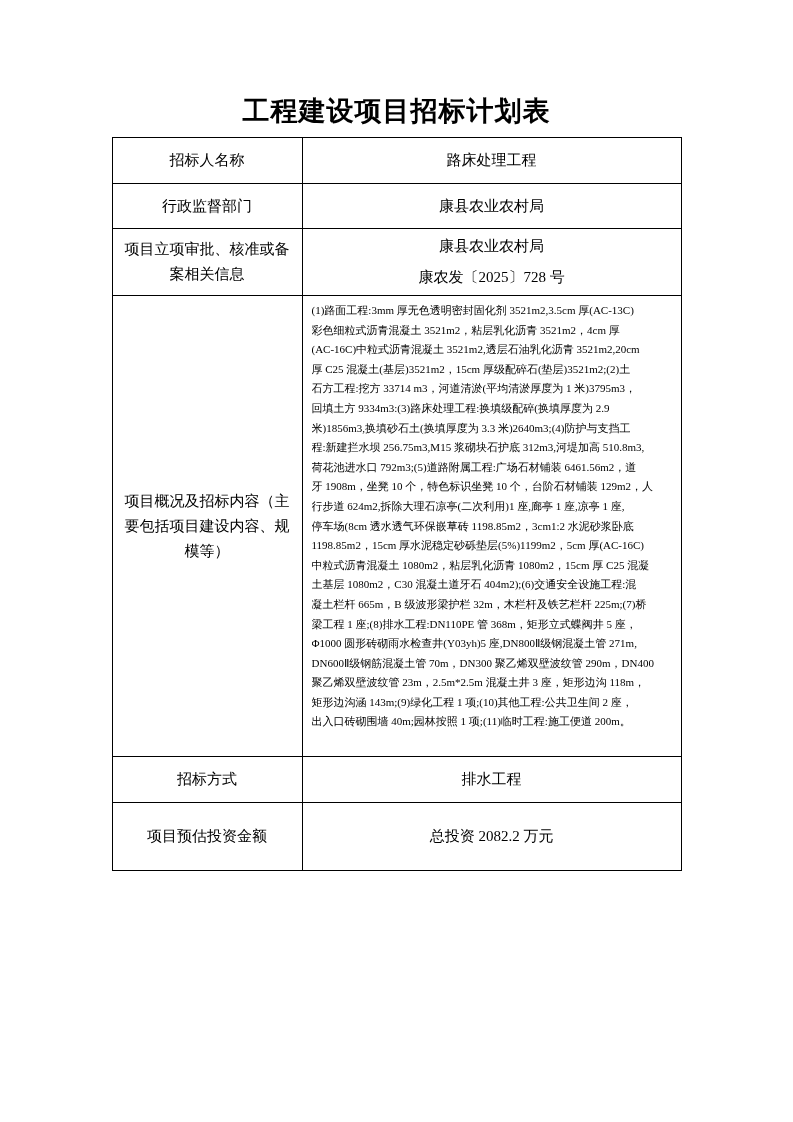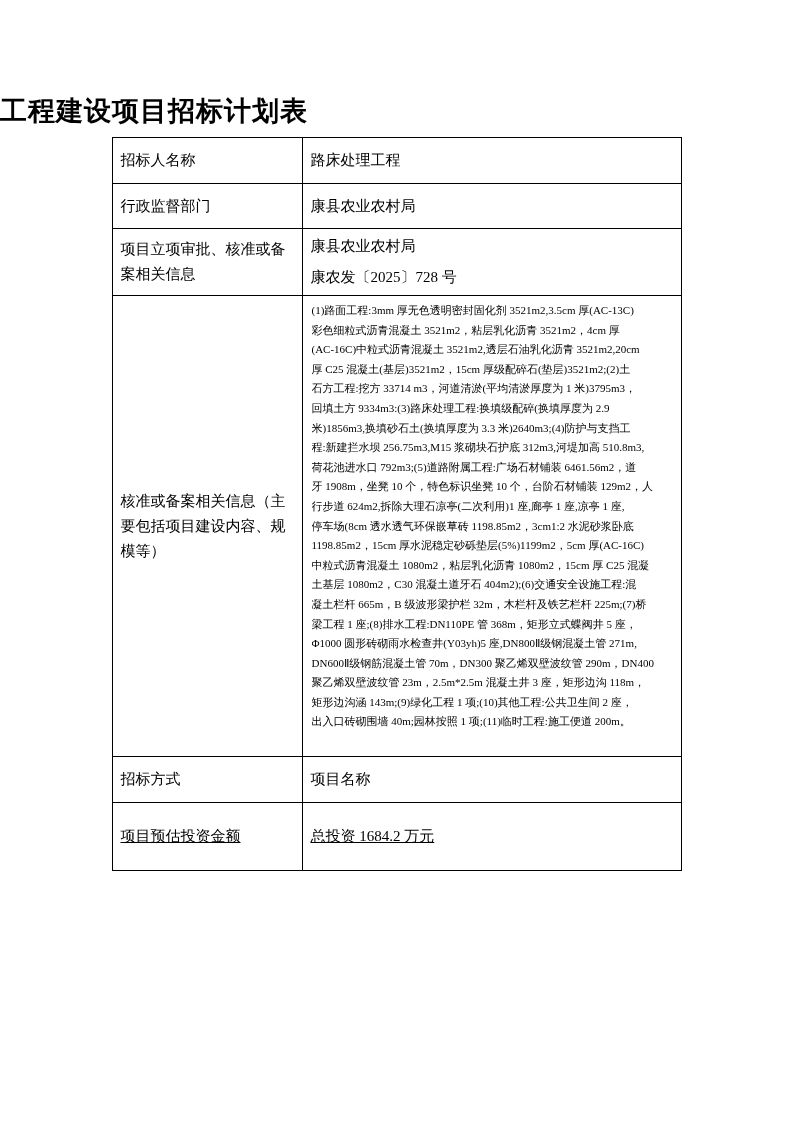--- a/index.html
+++ b/index.html
@@ -6,49 +6,49 @@
   html, body {
     width: 793px; height: 1122px;
     background: #ffffff;
     color: #000000;
     font-family: "Liberation Serif", serif;
     overflow: hidden;
   }
   .page { width: 793px; height: 1122px; position: relative; }
   .doc-title {
     padding-top: 96px;
-    text-align: left;
+    text-align: center;
     font-family: "Liberation Sans", sans-serif;
     font-weight: 700;
     font-size: 27px;
     line-height: 31px;
     letter-spacing: 1px;
   }
   table.plan-table {
     width: 569px;
     margin: 10px auto 0 auto;
     border-collapse: collapse;
     table-layout: fixed;
   }
   col.c-label { width: 190px; }
   col.c-value { width: 379px; }
   td {
     border: 1.5px solid #000000;
     font-size: 15px;
-    text-align: left;
+    text-align: center;
     vertical-align: middle;
     padding: 2px 8px;
     line-height: 25px;
   }
   tr.h46  { height: 46px; }
   tr.h48  { height: 48px; }
   tr.h45  { height: 45px; padding-left: 32px; }
   tr.h64  { height: 64px; }
   tr.h461 { height: 461px; }
-  tr.h53  { height: 68px; text-decoration: underline; }
+  tr.h53  { height: 68px; }
   tr.h49  { height: 49px; }
   td.value-multi { white-space: pre-line; line-height: 31px; }
   td.value-long {
     vertical-align: top;
     text-align: left;
     padding: 5px 8px 4px 9px;
   }
   .long-text {
     white-space: pre-wrap;
     overflow-wrap: anywhere;
@@ -79,21 +79,21 @@
       <tr class="h45">
         <td class="label">行政监督部门</td>
         <td class="value">康县农业农村局</td>
       </tr>
       <tr class="h64">
         <td class="label">项目立项审批、核准或备案相关信息</td>
         <td class="value value-multi">康县农业农村局
 康农发〔2025〕728 号</td>
       </tr>
       <tr class="h461">
-        <td class="label">核准或备案相关信息（主要包括项目建设内容、规模等）</td>
+        <td class="label">项目概况及招标内容（主要包括项目建设内容、规模等）</td>
         <td class="value value-long">
           <div class="long-text">(1)路面工程:3mm 厚无色透明密封固化剂 3521m2,3.5cm 厚(AC-13C)
 彩色细粒式沥青混凝土 3521m2，粘层乳化沥青 3521m2，4cm 厚
 (AC-16C)中粒式沥青混凝土 3521m2,透层石油乳化沥青 3521m2,20cm
 厚 C25 混凝土(基层)3521m2，15cm 厚级配碎石(垫层)3521m2;(2)土
 石方工程:挖方 33714 m3，河道清淤(平均清淤厚度为 1 米)3795m3，
 回填土方 9334m3:(3)路床处理工程:换填级配碎(换填厚度为 2.9
 米)1856m3,换填砂石土(换填厚度为 3.3 米)2640m3;(4)防护与支挡工
 程:新建拦水坝 256.75m3,M15 浆砌块石护底 312m3,河堤加高 510.8m3,
 荷花池进水口 792m3;(5)道路附属工程:广场石材铺装 6461.56m2，道
@@ -107,22 +107,22 @@
 梁工程 1 座;(8)排水工程:DN110PE 管 368m，矩形立式蝶阀井 5 座，
 Φ1000 圆形砖砌雨水检查井(Y03yh)5 座,DN800Ⅱ级钢混凝土管 271m,
 DN600Ⅱ级钢筋混凝土管 70m，DN300 聚乙烯双壁波纹管 290m，DN400
 聚乙烯双壁波纹管 23m，2.5m*2.5m 混凝土井 3 座，矩形边沟 118m，
 矩形边沟涵 143m;(9)绿化工程 1 项;(10)其他工程:公共卫生间 2 座，
 出入口砖砌围墙 40m;园林按照 1 项;(11)临时工程:施工便道 200m。</div>
         </td>
       </tr>
       <tr class="h46">
         <td class="label">招标方式</td>
-        <td class="value">项目名称</td>
+        <td class="value">排水工程</td>
       </tr>
       <tr class="h53">
         <td class="label">项目预估投资金额</td>
-        <td class="value">总投资 1684.2 万元</td>
+        <td class="value">总投资 2082.2 万元</td>
       </tr>
     </tbody>
   </table>
 
 </div>
 
 </body></html>

